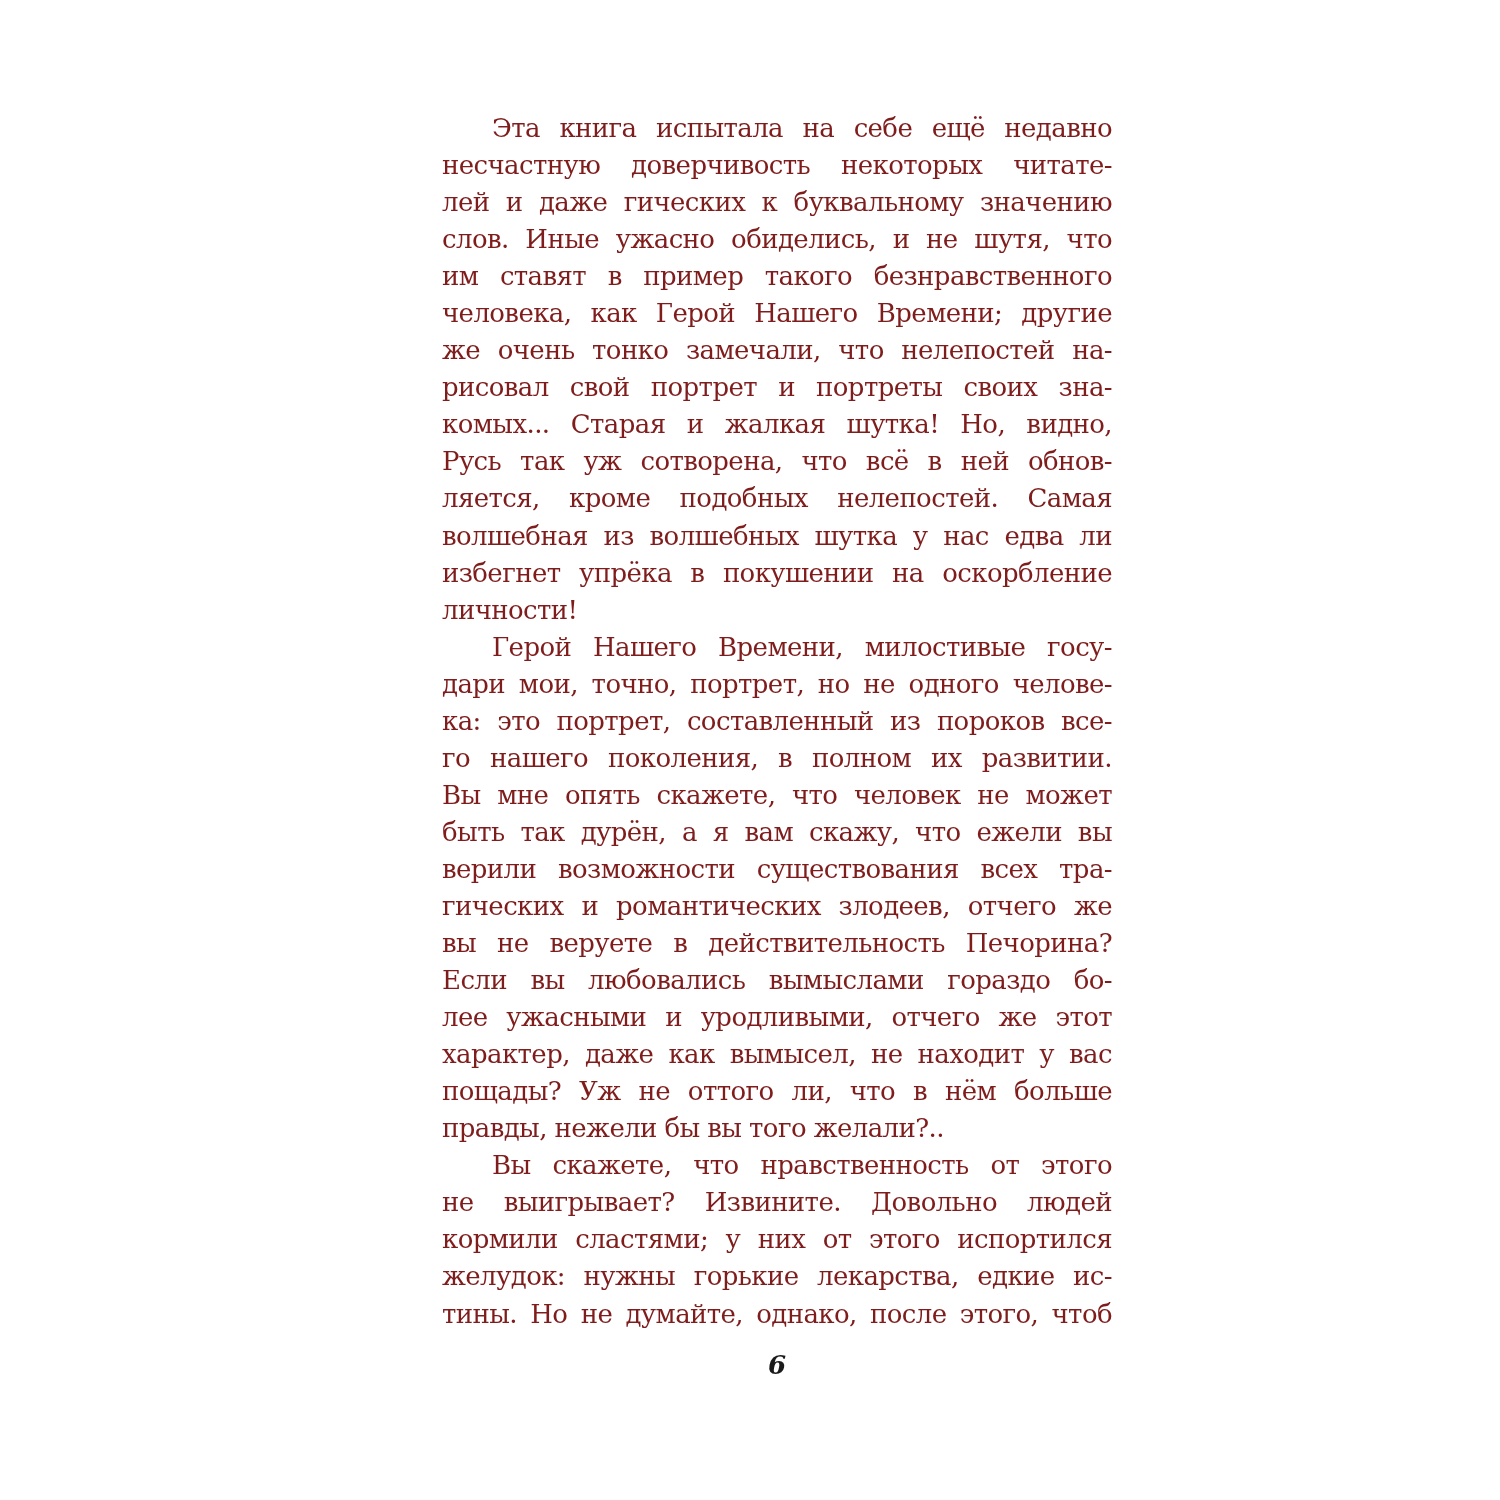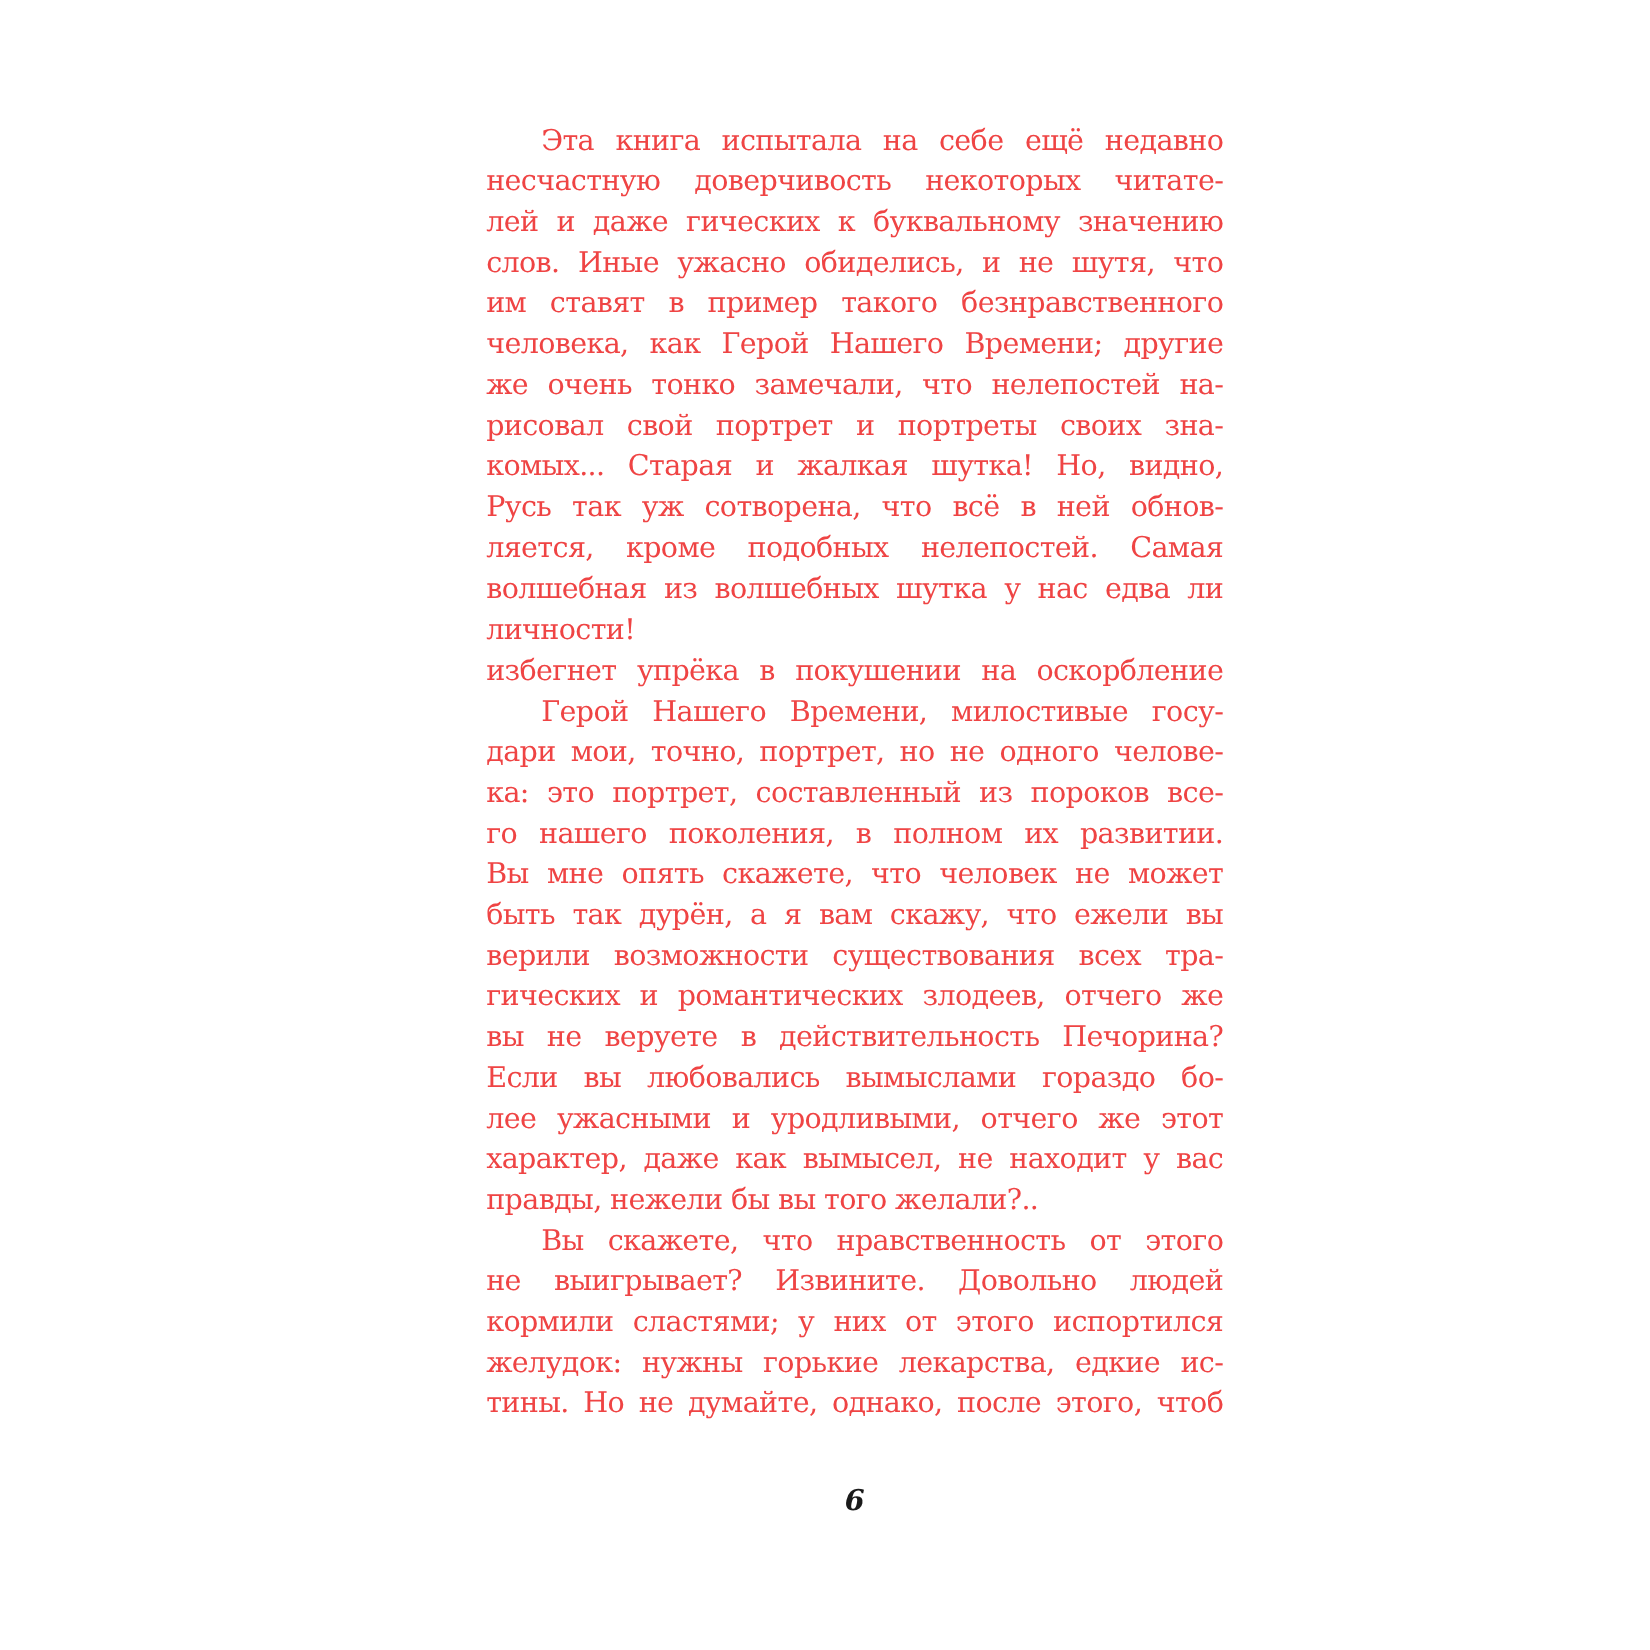--- a/index.html
+++ b/index.html
@@ -11,21 +11,21 @@
       width: 1500px;
       height: 1500px;
       position: relative;
       overflow: hidden;
     }
     .page {
       position: absolute;
       left: 442px;
       top: 110px;
       width: 670px;
-      color: #ef4444;
+      color: #7f1d1d;
       font-family: "DejaVu Serif", "Liberation Serif", serif;
       font-size: 26px;
       line-height: 37.06px;
     }
     .line {
       display: block;
       white-space: nowrap;
       text-align: justify;
       text-align-last: justify;
       height: 37.06px;
@@ -63,35 +63,36 @@
   <span class="line">лей и даже гических к буквальному значению</span>
   <span class="line">слов. Иные ужасно обиделись, и не шутя, что</span>
   <span class="line">им ставят в пример такого безнравственного</span>
   <span class="line">человека, как Герой Нашего Времени; другие</span>
   <span class="line">же очень тонко замечали, что нелепостей на-</span>
   <span class="line">рисовал свой портрет и портреты своих зна-</span>
   <span class="line">комых... Старая и жалкая шутка! Но, видно,</span>
   <span class="line">Русь так уж сотворена, что всё в ней обнов-</span>
   <span class="line">ляется, кроме подобных нелепостей. Самая</span>
   <span class="line">волшебная из волшебных шутка у нас едва ли</span>
+  <span class="line">избегнет упрёка в покушении на оскорбление</span>
   <span class="line last">личности!</span>
-  <span class="line">избегнет упрёка в покушении на оскорбление</span>
 
   <span class="line indent">Герой Нашего Времени, милостивые госу-</span>
   <span class="line">дари мои, точно, портрет, но не одного челове-</span>
   <span class="line">ка: это портрет, составленный из пороков все-</span>
   <span class="line">го нашего поколения, в полном их развитии.</span>
   <span class="line">Вы мне опять скажете, что человек не может</span>
   <span class="line">быть так дурён, а я вам скажу, что ежели вы</span>
   <span class="line">верили возможности существования всех тра-</span>
   <span class="line">гических и романтических злодеев, отчего же</span>
   <span class="line">вы не веруете в действительность Печорина?</span>
   <span class="line">Если вы любовались вымыслами гораздо бо-</span>
   <span class="line">лее ужасными и уродливыми, отчего же этот</span>
   <span class="line">характер, даже как вымысел, не находит у вас</span>
+  <span class="line">пощады? Уж не оттого ли, что в нём больше</span>
   <span class="line last">правды, нежели бы вы того желали?..</span>
 
   <span class="line indent">Вы скажете, что нравственность от этого</span>
   <span class="line">не выигрывает? Извините. Довольно людей</span>
   <span class="line">кормили сластями; у них от этого испортился</span>
   <span class="line">желудок: нужны горькие лекарства, едкие ис-</span>
   <span class="line">тины. Но не думайте, однако, после этого, чтоб</span>
 </div>
 
 <div class="page-number">6</div>

